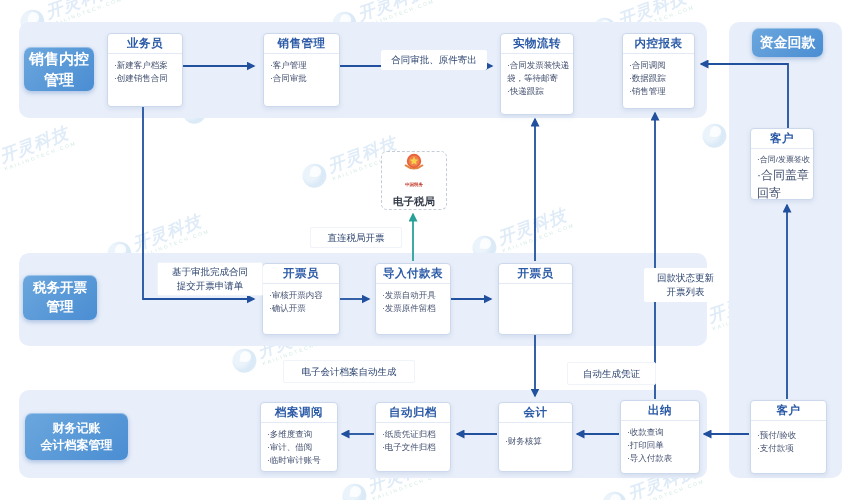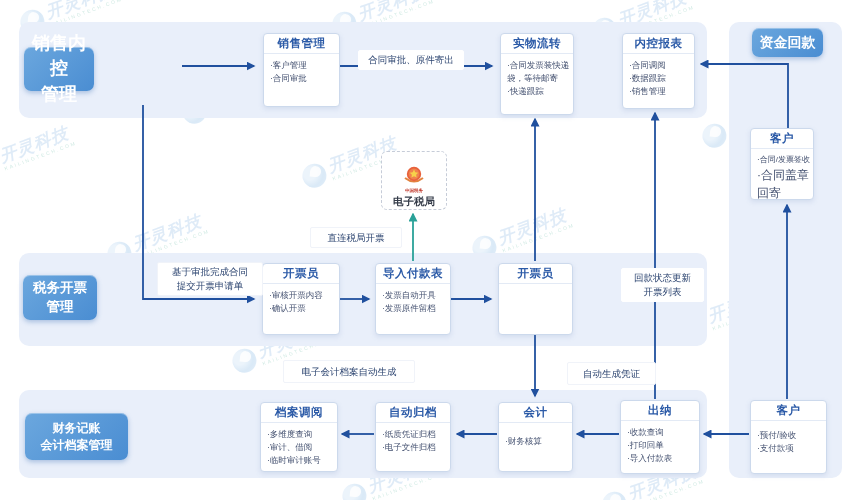--- a/index.html
+++ b/index.html
@@ -42,29 +42,29 @@
       line-height:1.4;}
   
   .fbox{position:absolute;background:#ffffff;border:1px solid var(--box-border);
       border-radius:4px;box-shadow:0 2px 5px rgba(110,140,190,.18);z-index:5;}
   .fbox-title{height:19px;line-height:19px;text-align:center;font-size:11.5px;font-weight:bold;
       color:var(--title-blue);border-bottom:1px solid #e3eaf5;letter-spacing:.5px;}
   .fbox-body{padding:5px 3px 4px 6px;}
   .fbox-item{font-size:8.5px;color:var(--item-text);line-height:1.5;}
   
   .etax{position:absolute;background:#ffffff;border:1px dashed #c6ccd8;border-radius:6px;
-      display:flex;flex-direction:column;align-items:center;justify-content:flex-end;z-index:5;}
+      display:flex;flex-direction:column;align-items:center;justify-content:space-between;z-index:5;}
   .etax-title{font-size:10.5px;font-weight:bold;color:#353c49;margin-top:2px;}
   .etax-emblem-text{font-size:5px;color:#c23b2e;transform:scale(.9);line-height:1;margin-top:1px;font-weight:bold;}
   
   .llabel{position:absolute;background:#ffffff;color:var(--label-navy);font-size:9.5px;
       display:flex;flex-direction:column;align-items:center;justify-content:center;
       text-align:center;line-height:1.45;z-index:6;border:1px solid #f0f3f9;border-radius:2px;
       padding:1px 4px;}
-  .llabel.noborder{border-color:#ffffff;}
+  .llabel.noborder{border-color:#ffffff;margin-left:23px;}
   
   svg.connectors{position:absolute;left:0;top:0;z-index:4;}
   svg.connectors polyline{fill:none;stroke-width:1.8px;}
   .navy-line{stroke:var(--arrow-navy);}
   .teal-line{stroke:var(--arrow-teal);}
 </style>
 </head>
 <body>
 
 <div class="canvas">
@@ -192,36 +192,43 @@
     <polyline class="navy-line" points="535,261 535,119" marker-end="url(#ah-navy)"></polyline>
     <polyline class="navy-line" points="655,399 655,113" marker-end="url(#ah-navy)"></polyline>
     <polyline class="navy-line" points="535,334 535,396" marker-end="url(#ah-navy)"></polyline>
     <polyline class="navy-line" points="497,434 457,434" marker-end="url(#ah-navy)"></polyline>
     <polyline class="navy-line" points="374,434 342,434" marker-end="url(#ah-navy)"></polyline>
     <polyline class="navy-line" points="619,434 577,434" marker-end="url(#ah-navy)"></polyline>
     <polyline class="navy-line" points="749,434 704,434" marker-end="url(#ah-navy)"></polyline>
     <polyline class="navy-line" points="787,399 787,205" marker-end="url(#ah-navy)"></polyline>
   </svg>
 
-  <div class="shead" style="left:24px;top:47px;width:70px;height:44px;font-size:18px">
+  <div class="shead" style="left:24px;top:47px;width:70px;height:44px;font-size:15px">
     <span>销售内控</span>
     <span>管理</span>
   </div>
   <div class="shead" style="left:23px;top:275px;width:74px;height:45px;font-size:13.5px">
     <span>税务开票</span>
     <span>管理</span>
   </div>
   <div class="shead" style="left:25px;top:413px;width:103px;height:47px;font-size:12px">
     <span>财务记账</span>
     <span>会计档案管理</span>
   </div>
   <div class="shead" style="left:752px;top:28px;width:71px;height:29px;font-size:14px">
     <span>资金回款</span>
   </div>
 
+  <div class="fbox" style="left:107px;top:33px;width:74px;height:72px">
+    <div class="fbox-title">业务员</div>
+    <div class="fbox-body">
+      <div class="fbox-item">·新建客户档案</div>
+      <div class="fbox-item">·创建销售合同</div>
+    </div>
+  </div>
   <div class="fbox" style="left:500px;top:33px;width:72px;height:80px">
     <div class="fbox-title">实物流转</div>
     <div class="fbox-body">
       <div class="fbox-item">·合同发票装快递袋，等待邮寄</div>
       <div class="fbox-item">·快递跟踪</div>
     </div>
   </div>
   <div class="fbox" style="left:263px;top:33px;width:75px;height:72px">
     <div class="fbox-title">销售管理</div>
     <div class="fbox-body">

